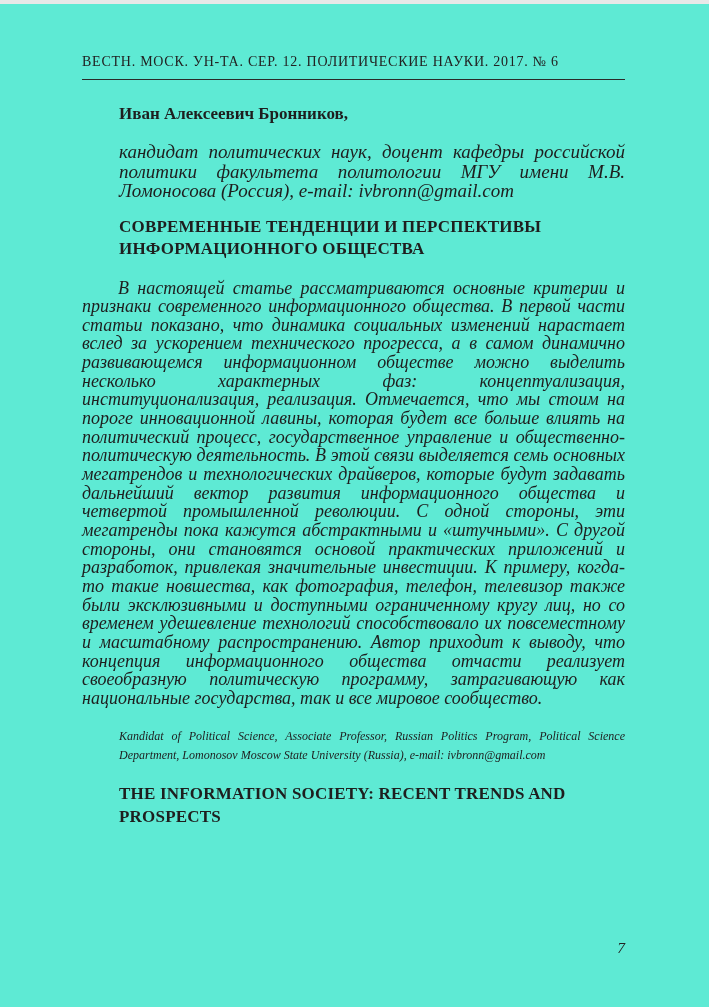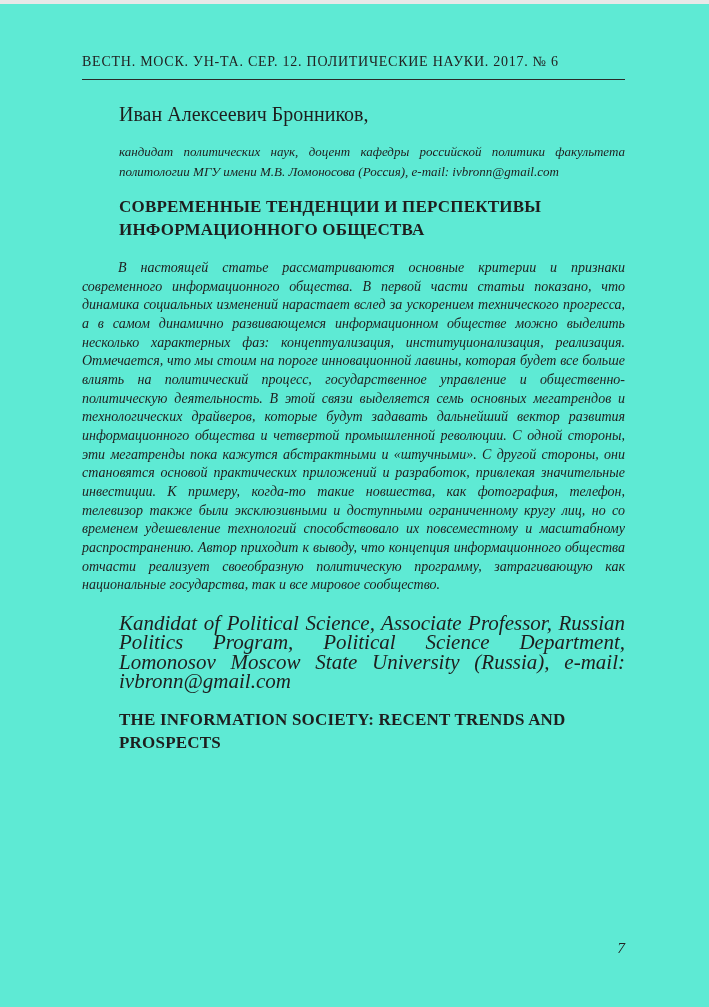--- a/index.html
+++ b/index.html
@@ -25,58 +25,58 @@
     white-space: nowrap;
     color: #222;
   }
   .header-rule {
     border: none;
     border-top: 1.4px solid #2a2a2a;
     margin: 9px 0 0 0;
   }
   .author-name {
     margin: 25px 0 0 37px;
-    font-weight: normal;
-    font-size: 20px;
+    font-weight: bold;
+    font-size: 17px;
     line-height: 18px;
   }
   .affiliation {
     margin: 19px 0 0 37px;
     font-style: italic;
-    font-size: 13px;
+    font-size: 19px;
     line-height: 19.5px;
     text-align: justify;
   }
   .article-title {
     margin: 15px 0 0 37px;
     font-weight: bold;
     font-size: 17px;
     line-height: 22.5px;
     max-width: 465px;
     letter-spacing: 0.2px;
   }
   .abstract-par {
     margin: 18px 0 0 0;
     font-style: italic;
-    font-size: 14px;
+    font-size: 18px;
     line-height: 18.65px;
     text-align: justify;
     text-indent: 36px;
   }
   .keywords-par {
     margin: 0;
   }
   .keywords-label {
     font-weight: bold;
   }
   .en-block .author-name {
     margin-top: 29px;
   }
   .en-block .affiliation {
-    font-size: 21px;
+    font-size: 12px;
   }
   .en-block .article-title {
     margin-top: 16px;
     line-height: 23px;
   }
   .page-number {
     position: absolute;
     right: 84px;
     bottom: 54px;
     font-style: italic;

